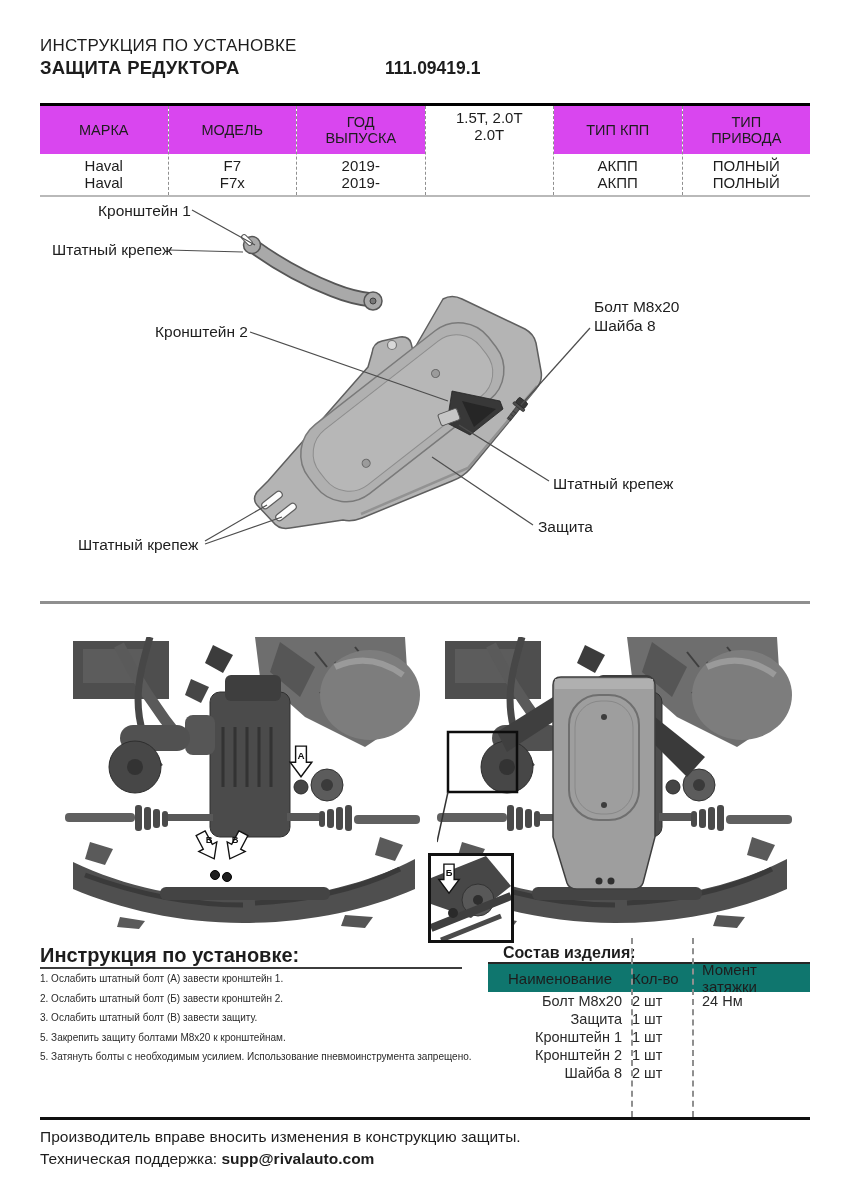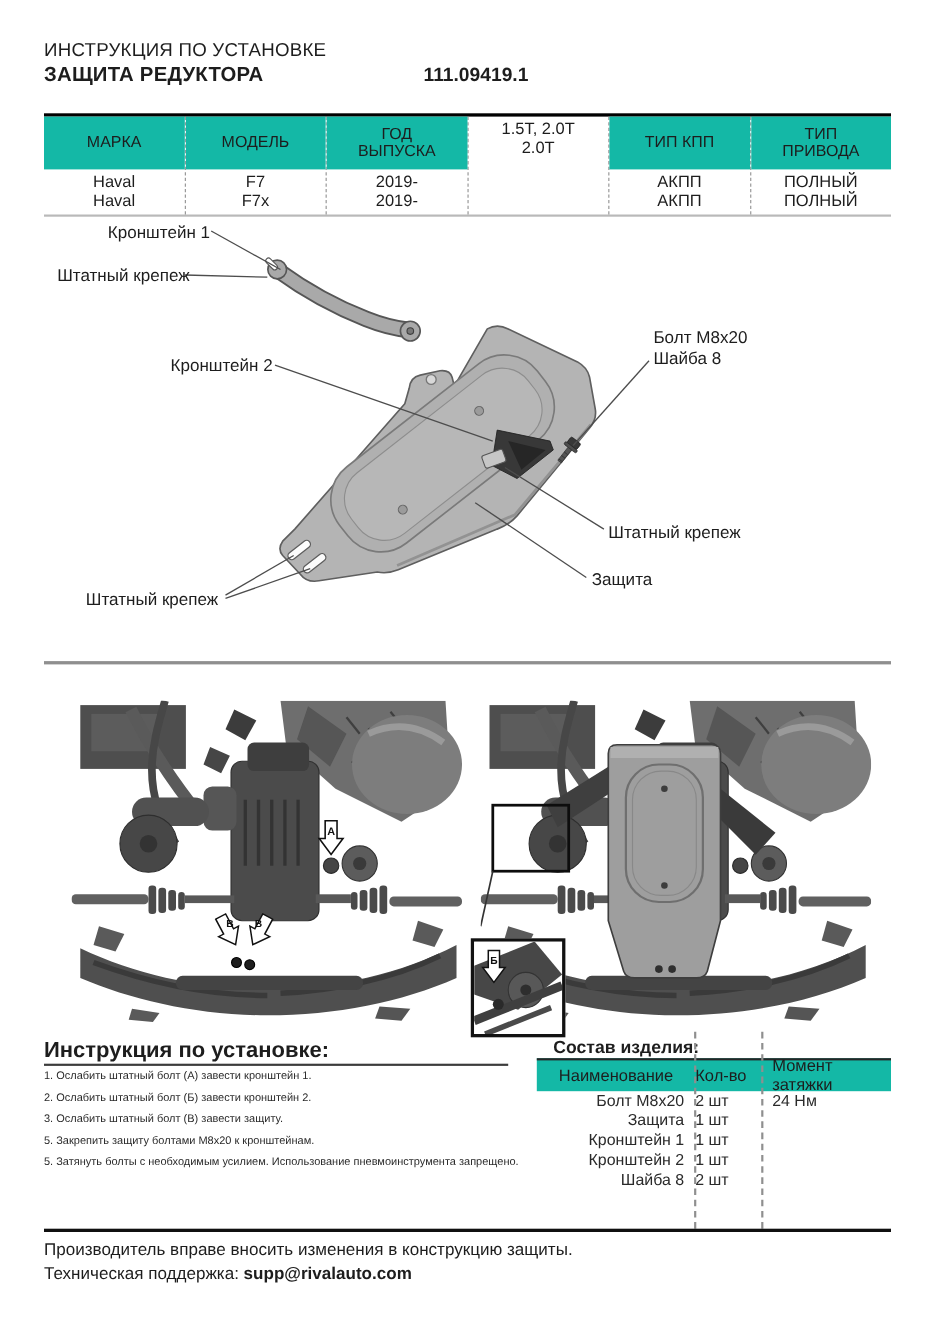--- a/index.html
+++ b/index.html
@@ -9,21 +9,21 @@
   }
   .abs{position:absolute;}
   
   .hdr-line1{left:40px;top:36px;font-size:17px;letter-spacing:.2px;}
   .hdr-line2{left:40px;top:57px;font-size:18.5px;font-weight:bold;letter-spacing:.2px;}
   .part-num{left:385px;top:58px;font-size:17.5px;font-weight:bold;}
   
   .veh-table{left:40px;top:103px;width:770px;display:flex;border-top:3px solid #000;border-bottom:2px solid #b9b9b9;}
   .veh-col{flex:1 1 0;display:flex;flex-direction:column;}
   .veh-col:not(:last-child){border-right:1.5px dashed #8f8f8f;}
-  .veh-h{height:48px;background:#14b8a6;display:flex;align-items:center;justify-content:center;
+  .veh-h{height:48px;background:#d946ef;display:flex;align-items:center;justify-content:center;
          text-align:center;font-size:14.5px;line-height:16px;padding:0 19px;}
   .veh-c{height:17px;display:flex;align-items:center;justify-content:center;font-size:15px;}
   .veh-body{padding:3px 0 4px 0;display:flex;flex-direction:column;}
   
   .diagram{left:0;top:195px;}
   .diagram text{font-family:"Liberation Sans",sans-serif;font-size:15.5px;fill:#1d1d1d;}
   
   .sep1{left:40px;top:601px;width:770px;height:3px;background:#8f8f8f;}
   .bottom-line{left:40px;top:1117px;width:770px;height:3px;background:#101010;}
   
@@ -32,21 +32,21 @@
   .photo-left{left:65px;}
   .photo-right{left:437px;}
   .inset{position:absolute;left:428px;top:216px;width:80px;height:84px;border:3px solid #121212;background:#fff;overflow:hidden;}
   
   .instr-title{left:40px;top:944px;font-size:20px;font-weight:bold;}
   .instr-rule{left:40px;top:967px;width:422px;height:2px;background:#3c3c3c;}
   .instr-steps{left:40px;top:969px;width:440px;font-size:10px;line-height:19.5px;color:#2a2a2a;}
   
   .parts-title{left:503px;top:944px;font-size:16px;font-weight:bold;}
   .parts-table{left:488px;top:962px;width:322px;}
-  .parts-hrow{display:flex;height:28px;background:#14b8a6;border-top:2.5px solid #262626;align-items:center;font-size:15px;}
+  .parts-hrow{display:flex;height:28px;background:#0f766e;border-top:2.5px solid #262626;align-items:center;font-size:15px;}
   .parts-row{display:flex;height:18px;align-items:center;font-size:14.5px;color:#2a2a2a;}
   .pc-name{width:144px;text-align:right;padding-right:10px;box-sizing:border-box;}
   .pc-qty{width:60px;text-align:left;}
   .pc-tq{width:118px;text-align:left;padding-left:10px;box-sizing:border-box;}
   .parts-hrow .pc-name{text-align:center;padding-right:0;}
   .dashv{width:0;border-left:2px dashed #8f8f8f;}
   .dashv1{left:631px;top:938px;height:179px;}
   .dashv2{left:692px;top:938px;height:179px;}
   
   .footer1{left:40px;top:1128px;font-size:15.5px;}

